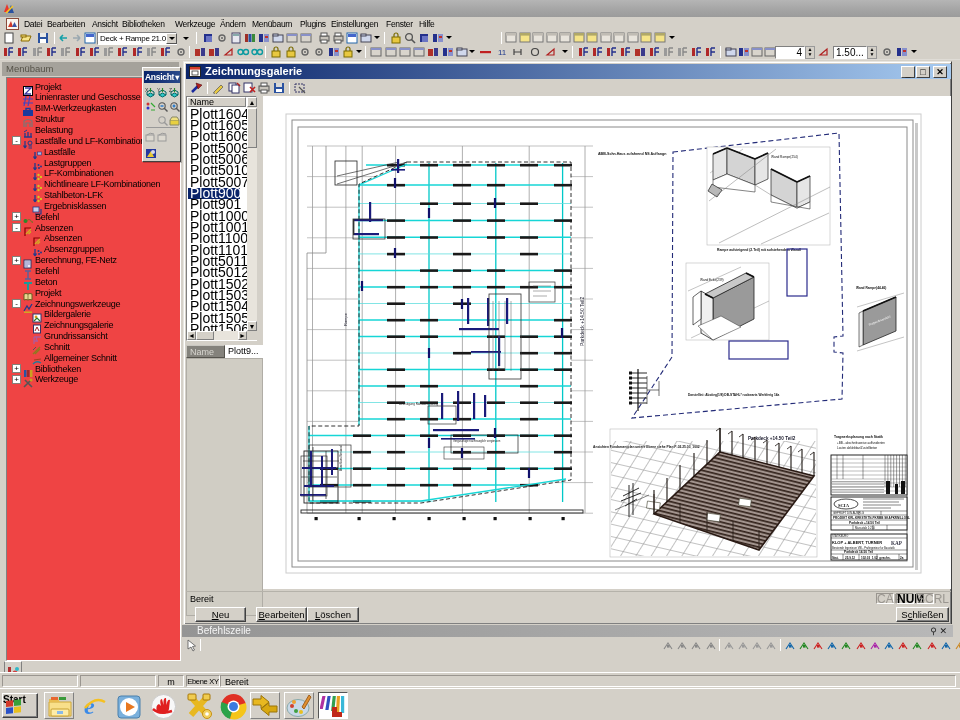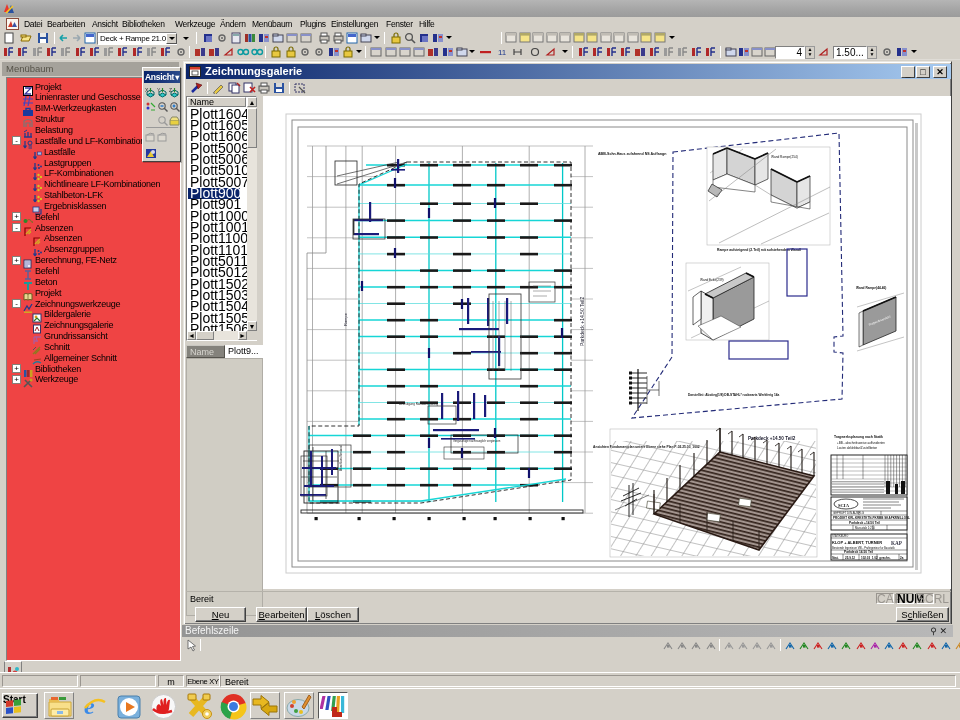--- a/index.html
+++ b/index.html
@@ -36,21 +36,21 @@
 .zli{position:absolute;left:1px;width:56px;height:11.35px;font-size:14px;line-height:11.35px;padding-left:2px;color:#000;white-space:nowrap}
 .vsb{position:absolute;background:#d4d0c8;border:1px solid;border-color:#fff #808080 #808080 #fff;font-size:7px;text-align:center;color:#000}
 #znamebar{position:absolute;left:2px;top:283px;width:77px;height:13px;background:#fff;font-size:9px}
 #zprop{position:absolute;left:2px;top:296px;width:77px;height:258px;background:#d0cdc4;border:1px solid #b0ada6}
 #zdraw{position:absolute;left:79px;top:34px;width:688px;height:493px;background:#fff}
 #zbereit{position:absolute;left:2px;top:529px;width:765px;height:14px;font-size:9px;line-height:14px;padding-left:4px;color:#000;border-top:1px solid #b5b2aa}
 .zbtn{position:absolute;top:545px;height:15px;background:#d4d0c8;border:1px solid;border-color:#fff #404040 #404040 #fff;box-shadow:inset -1px -1px 0 #808080;font-size:9.5px;text-align:center;line-height:13px}
 .kbox{position:absolute;top:531px;width:18px;height:11px;border:1px solid;border-color:#9a9690 #fff #fff #9a9690;font-size:12px;line-height:10px;text-align:left;color:#9a9690}
 
 #cmdpanel{left:181px;top:624px;width:779px;height:48px;background:#d4d0c8}
-#cmdhead{position:absolute;left:1px;top:1px;width:771px;height:12px;background:linear-gradient(to right,#949494,#b8b8b8);color:#f4f4f4;font-size:10px;line-height:12px;padding-left:3px}
+#cmdhead{position:absolute;left:1px;top:1px;width:771px;height:12px;background:linear-gradient(to right,#949494,#b8b8b8);color:#f4f4f4;font-size:10px;line-height:12px;padding-left:15px}
 #cmdinput{position:absolute;left:3px;top:31px;width:766px;height:15px;background:#fff;border:1px solid;border-color:#404040 #d4d0c8 #d4d0c8 #404040;font-size:9.5px;line-height:13px;padding-left:3px}
 
 #ansicht{left:142px;top:67px;width:39px;height:95px;background:#d4d0c8;border:1px solid;border-color:#fff #404040 #404040 #fff;box-shadow:1px 1px 0 #00000033}
 #anstitle{position:absolute;left:1px;top:3px;width:36px;height:12px;background:linear-gradient(to right,#0a246a,#2a4a8a);color:#fff;font-weight:bold;font-size:8.5px;letter-spacing:-0.3px;line-height:12px;padding-left:1px}
 .anb{position:absolute;width:11px;height:12px}
 </style></head>
 <body>
 <div class="ab" id="titlebar">
  <svg class="ab" style="left:3px;top:2px" width="13" height="13">
       <path d="M1 10 L4 2 L7 10 Z" fill="#e8372c"></path>

